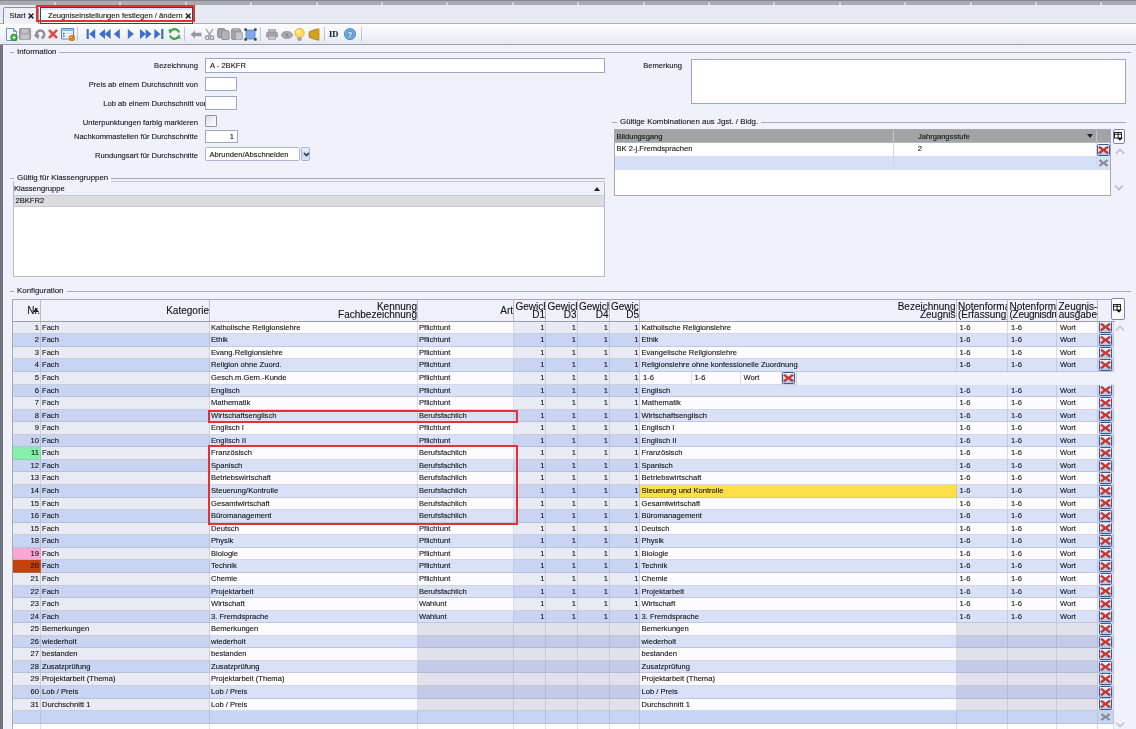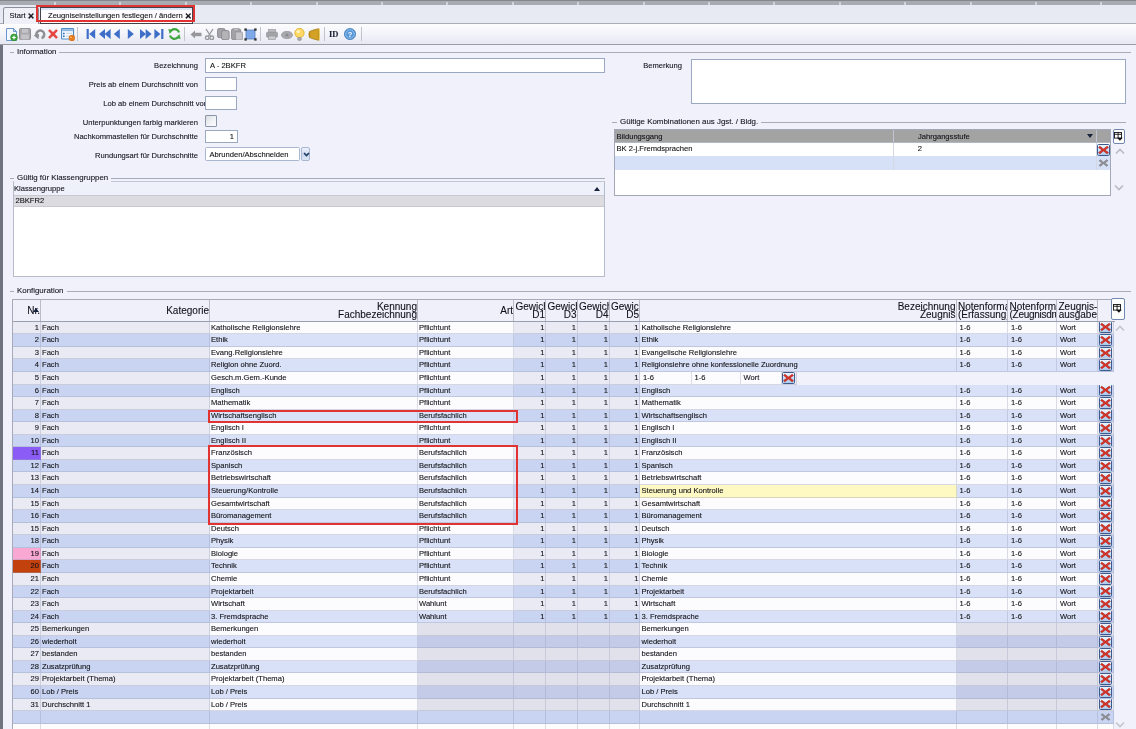--- a/index.html
+++ b/index.html
@@ -532,21 +532,21 @@
       <div class="c nf2" style="background:#d8e1f7">1-6</div>
       <div class="c aus" style="background:#d8e1f7">Wort</div>
       <div class="c del" style="background:#c8d4f1">
         <svg width="13" height="12" viewBox="0 0 13 12" style="display:block">
 <rect x="0.5" y="0.5" width="12" height="11" rx="1" fill="url(#gbtn)" stroke="#3c5a8e"></rect>
 <path d="M2.8 2.2 L6.5 5.1 L10.2 2.2 L11.4 3.5 L8 6 L11.4 8.5 L10.2 9.8 L6.5 6.9 L2.8 9.8 L1.6 8.5 L5 6 L1.6 3.5 Z" fill="#dd3327" stroke="#a81f17" stroke-width="0.6"></path>
 </svg>
       </div>
     </div>
     <div class="r">
-      <div class="c nr" style="background:#8b5cf6">11</div>
+      <div class="c nr" style="background:#86efac">11</div>
       <div class="c kat" style="background:#e9eaf3">Fach</div>
       <div class="c kenn" style="background:#fcfcff">Französisch</div>
       <div class="c art" style="background:#fcfcff">Berufsfachlich</div>
       <div class="c d1" style="background:#e9eaf3">1</div>
       <div class="c d3" style="background:#e9eaf3">1</div>
       <div class="c d4" style="background:#e9eaf3">1</div>
       <div class="c d5" style="background:#e9eaf3">1</div>
       <div class="c bez" style="background:#fcfcff">Französisch</div>
       <div class="c nf1" style="background:#fcfcff">1-6</div>
       <div class="c nf2" style="background:#fcfcff">1-6</div>
@@ -600,21 +600,21 @@
     </div>
     <div class="r">
       <div class="c nr" style="background:#c8d4f1">14</div>
       <div class="c kat" style="background:#c8d4f1">Fach</div>
       <div class="c kenn" style="background:#d8e1f7">Steuerung/Kontrolle</div>
       <div class="c art" style="background:#d8e1f7">Berufsfachlich</div>
       <div class="c d1" style="background:#c8d4f1">1</div>
       <div class="c d3" style="background:#c8d4f1">1</div>
       <div class="c d4" style="background:#c8d4f1">1</div>
       <div class="c d5" style="background:#c8d4f1">1</div>
-      <div class="c bez" style="background:#fef9c3">Steuerung und Kontrolle</div>
+      <div class="c bez" style="background:#fde047">Steuerung und Kontrolle</div>
       <div class="c nf1" style="background:#d8e1f7">1-6</div>
       <div class="c nf2" style="background:#d8e1f7">1-6</div>
       <div class="c aus" style="background:#d8e1f7">Wort</div>
       <div class="c del" style="background:#c8d4f1">
         <svg width="13" height="12" viewBox="0 0 13 12" style="display:block">
 <rect x="0.5" y="0.5" width="12" height="11" rx="1" fill="url(#gbtn)" stroke="#3c5a8e"></rect>
 <path d="M2.8 2.2 L6.5 5.1 L10.2 2.2 L11.4 3.5 L8 6 L11.4 8.5 L10.2 9.8 L6.5 6.9 L2.8 9.8 L1.6 8.5 L5 6 L1.6 3.5 Z" fill="#dd3327" stroke="#a81f17" stroke-width="0.6"></path>
 </svg>
       </div>
     </div>

